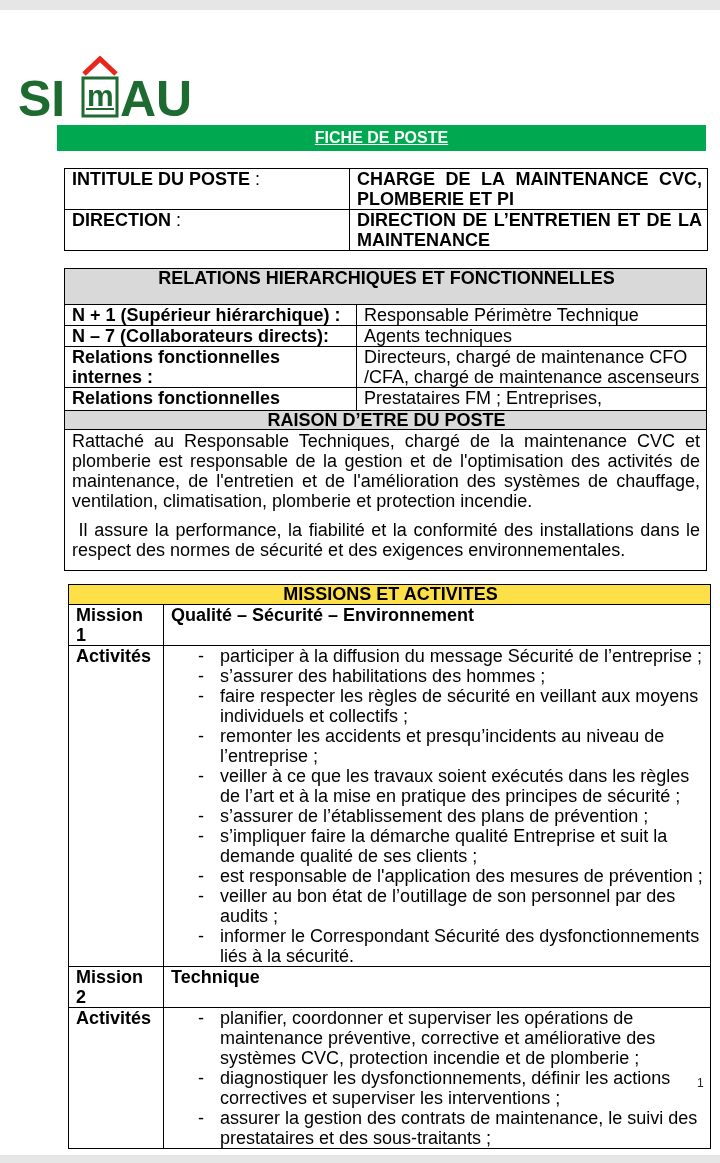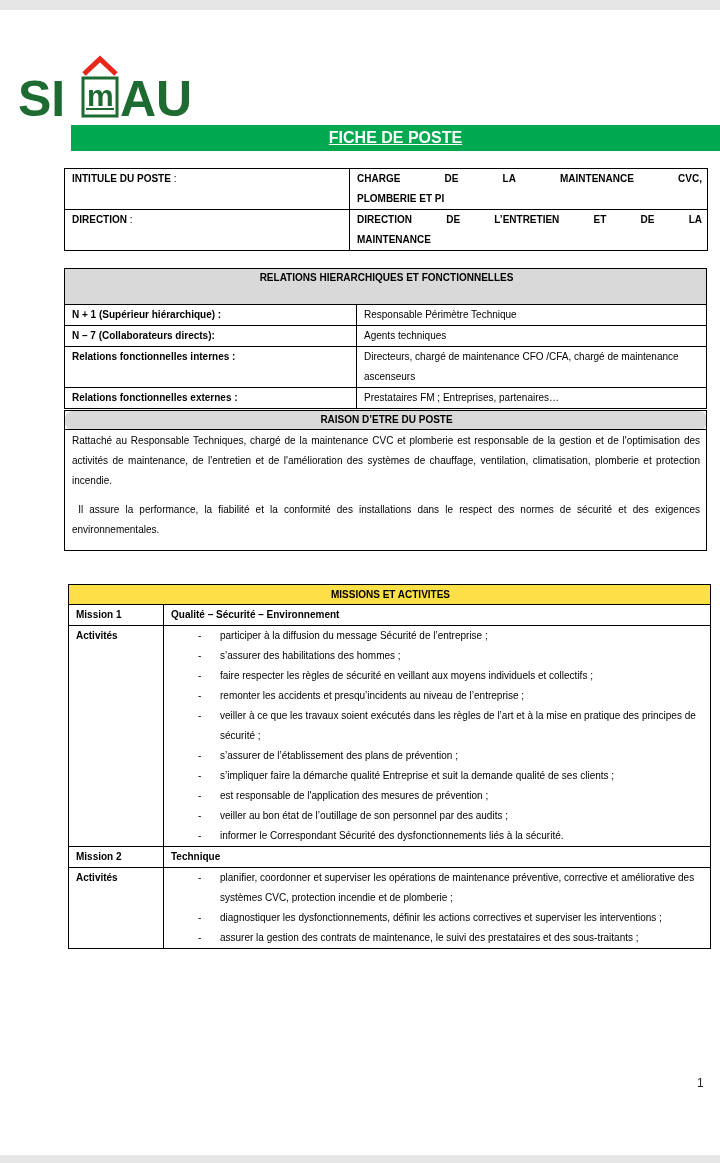--- a/index.html
+++ b/index.html
@@ -8,47 +8,47 @@
   .page {
     position: absolute; left: 0; top: 10px; width: 720px; height: 1145px;
     background: #ffffff;
   }
   
   .logo { position: absolute; left: 18px; top: 44px; width: 175px; height: 66px; }
   .logo svg { width: 175px; height: 66px; display: block; }
 
   
   .title-bar {
-    position: absolute; left: 71px; top: 115px; width: 649px; height: 26px;
+    position: absolute; left: 57px; top: 115px; width: 649px; height: 26px;
     background: #00a94f; text-align: center;
   }
   .title-bar span {
     color: #fff; font-weight: bold; font-size: 16px; text-decoration: underline;
     line-height: 26px;
   }
 
-  table { border-collapse: collapse; position: absolute; font-size: 10px; line-height: 20px; }
+  table { border-collapse: collapse; position: absolute; font-size: 18px; line-height: 20px; }
   td, th { border: 1.3px solid #000; vertical-align: top; padding: 0 5px 0 7px; }
   th { background: #d9d9d9; font-weight: bold; text-align: center; }
   .b { font-weight: bold; }
 
   
   .t-ident { left: 64px; top: 158px; width: 644px; }
   .t-ident td.label { width: 285px; }
   .t-ident td.val { font-weight: bold; text-align: justify; text-align-last: left; }
   .justify-line { display: flex; justify-content: space-between; }
 
   
   .t-rel { left: 64px; top: 258px; width: 643px; }
   .t-rel th { height: 36px; line-height: 18px; }
   .t-rel td.label { width: 292px; font-weight: bold; }
 
   
   .t-raison { left: 64px; top: 400px; width: 643px; }
-  .t-raison th { line-height: 18px; border-radius: 8px; }
+  .t-raison th { line-height: 18px; }
   .t-raison td { padding: 1px 6px 10px 7px; text-align: justify; }
   .t-raison p { margin: 0; }
   .t-raison p + p { margin-top: 9px; }
 
   
   .t-missions { left: 68px; top: 574px; width: 643px; }
   .t-missions th { background: #fde047; line-height: 19px; }
   .t-missions td.col1 { width: 95px; font-weight: bold; }
   .t-missions td.mtitle { font-weight: bold; }
   .t-missions ul { list-style: none; padding: 0; margin: 0; }

